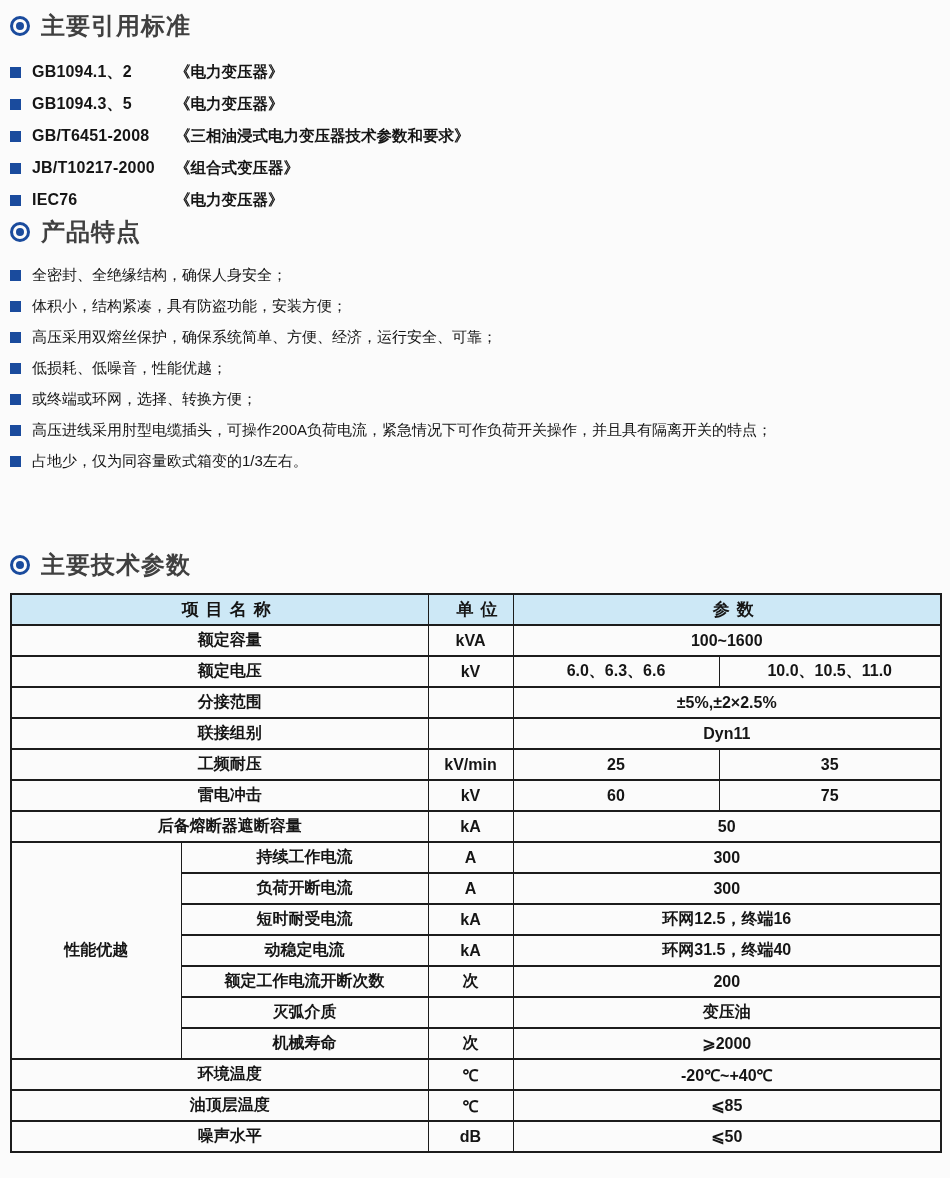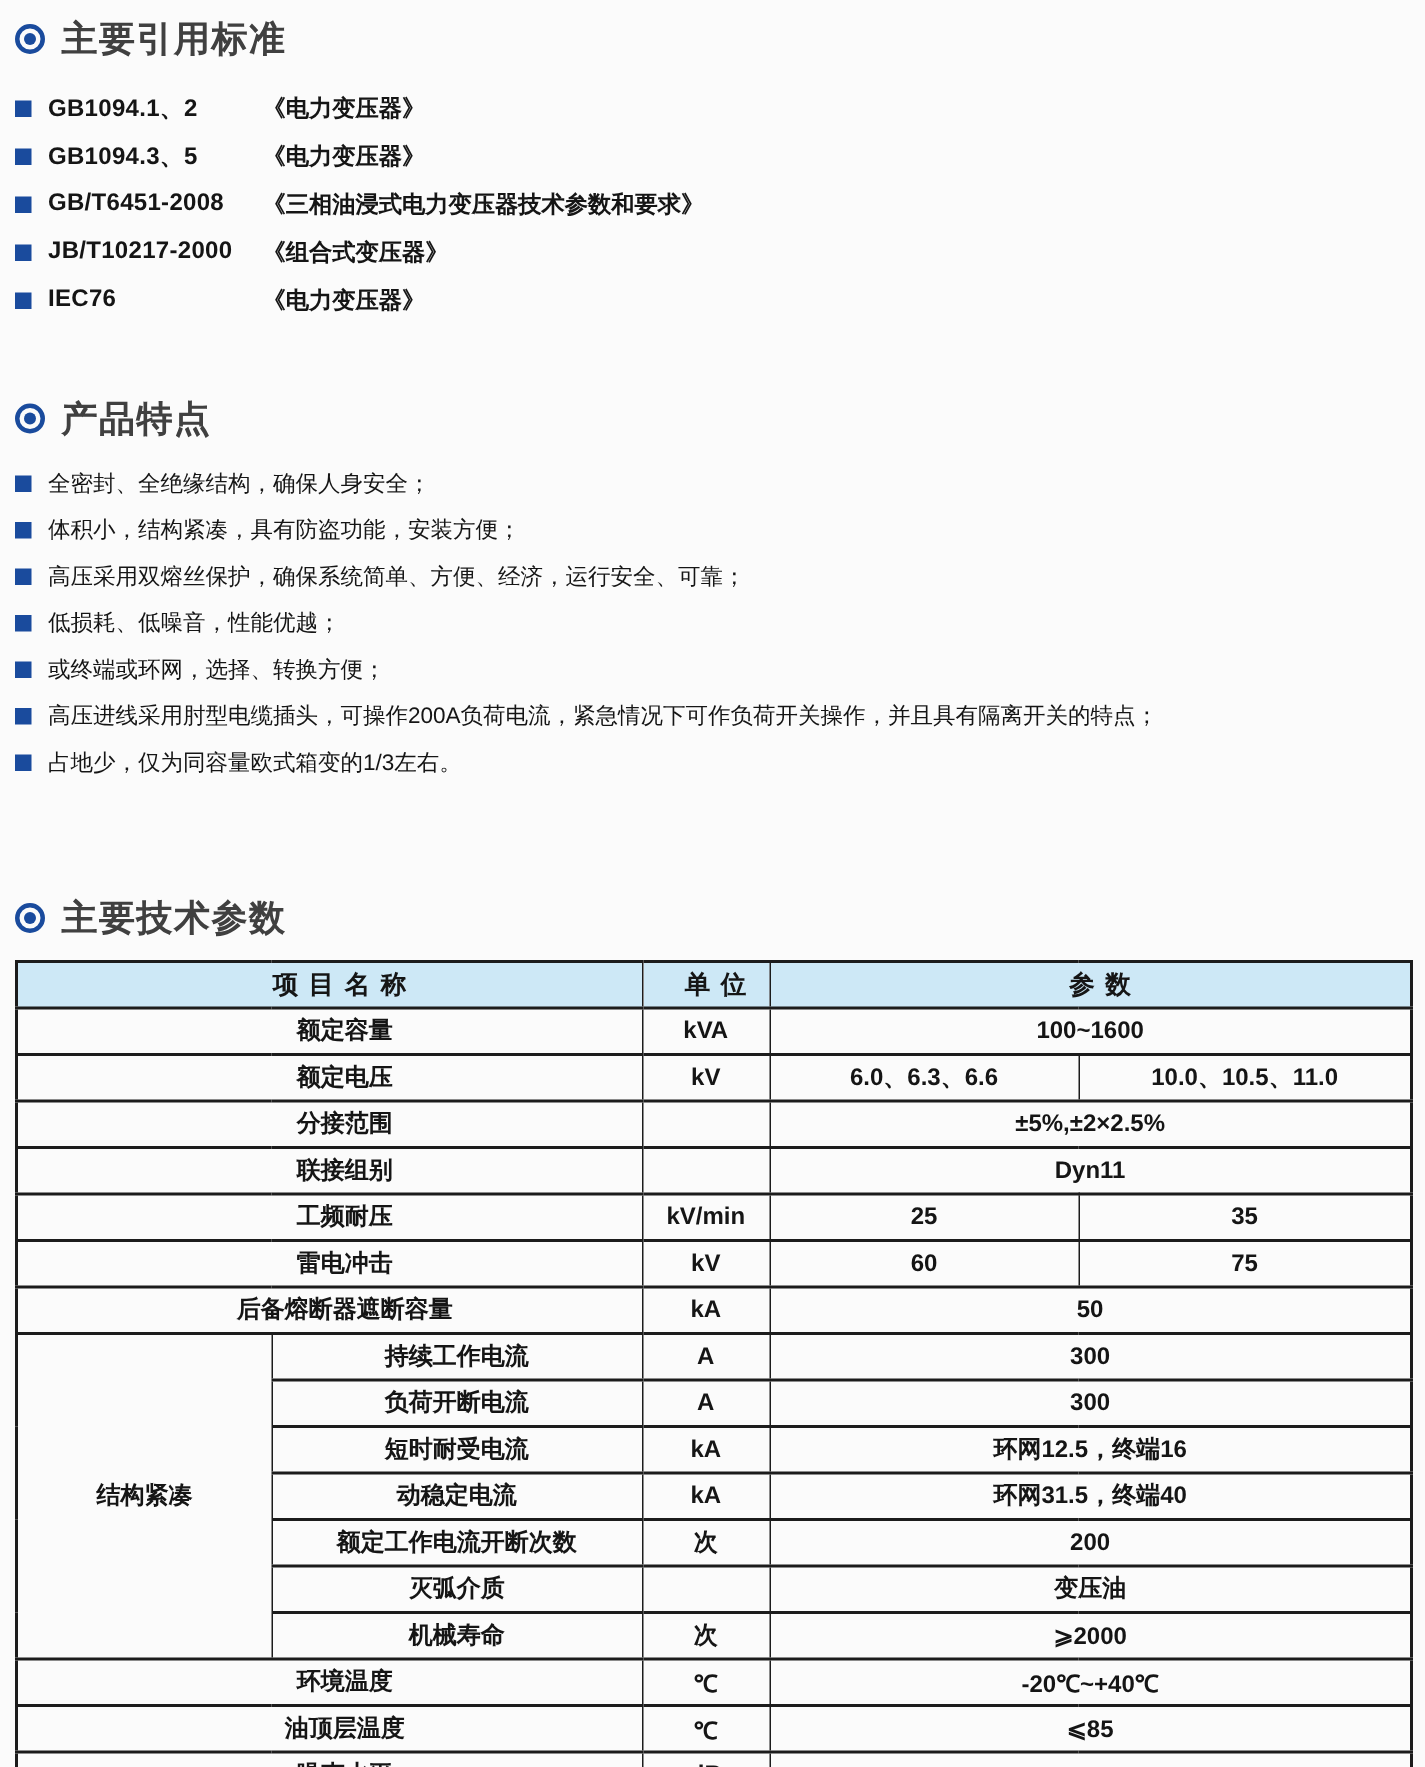--- a/index.html
+++ b/index.html
@@ -59,21 +59,21 @@
   
   .features { margin: 12px 0 0 0; }
   .feat-row {
     display: flex;
     align-items: center;
     height: 31px;
     font-size: 15px;
     font-weight: normal;
   }
   .sec-standards { margin-top: 2px; }
-  .sec-features  { margin-top: 47px; }
+  .sec-features  { }
   .sec-params    { margin-top: 72px; }
 
   
   .t-wrap { margin-top: 12px; }
   table.params {
     width: 930px;
     border-collapse: collapse;
     table-layout: fixed;
     border: 2px solid #1c1c1c;
   }
@@ -232,21 +232,21 @@
         <td>60</td>
         <td>75</td>
       </tr>
       <tr>
         <td colspan="2" class="lbl">后备熔断器遮断容量</td>
         <td>kA</td>
         <td colspan="2">50</td>
       </tr>
 
       <tr>
-        <td rowspan="7" class="group-lbl">结构紧凑</td>
+        <td rowspan="7" class="group-lbl">性能优越</td>
         <td class="sub-lbl">持续工作电流</td>
         <td>A</td>
         <td colspan="2">300</td>
       </tr>
       <tr>
         <td class="sub-lbl">负荷开断电流</td>
         <td>A</td>
         <td colspan="2">300</td>
       </tr>
       <tr>

